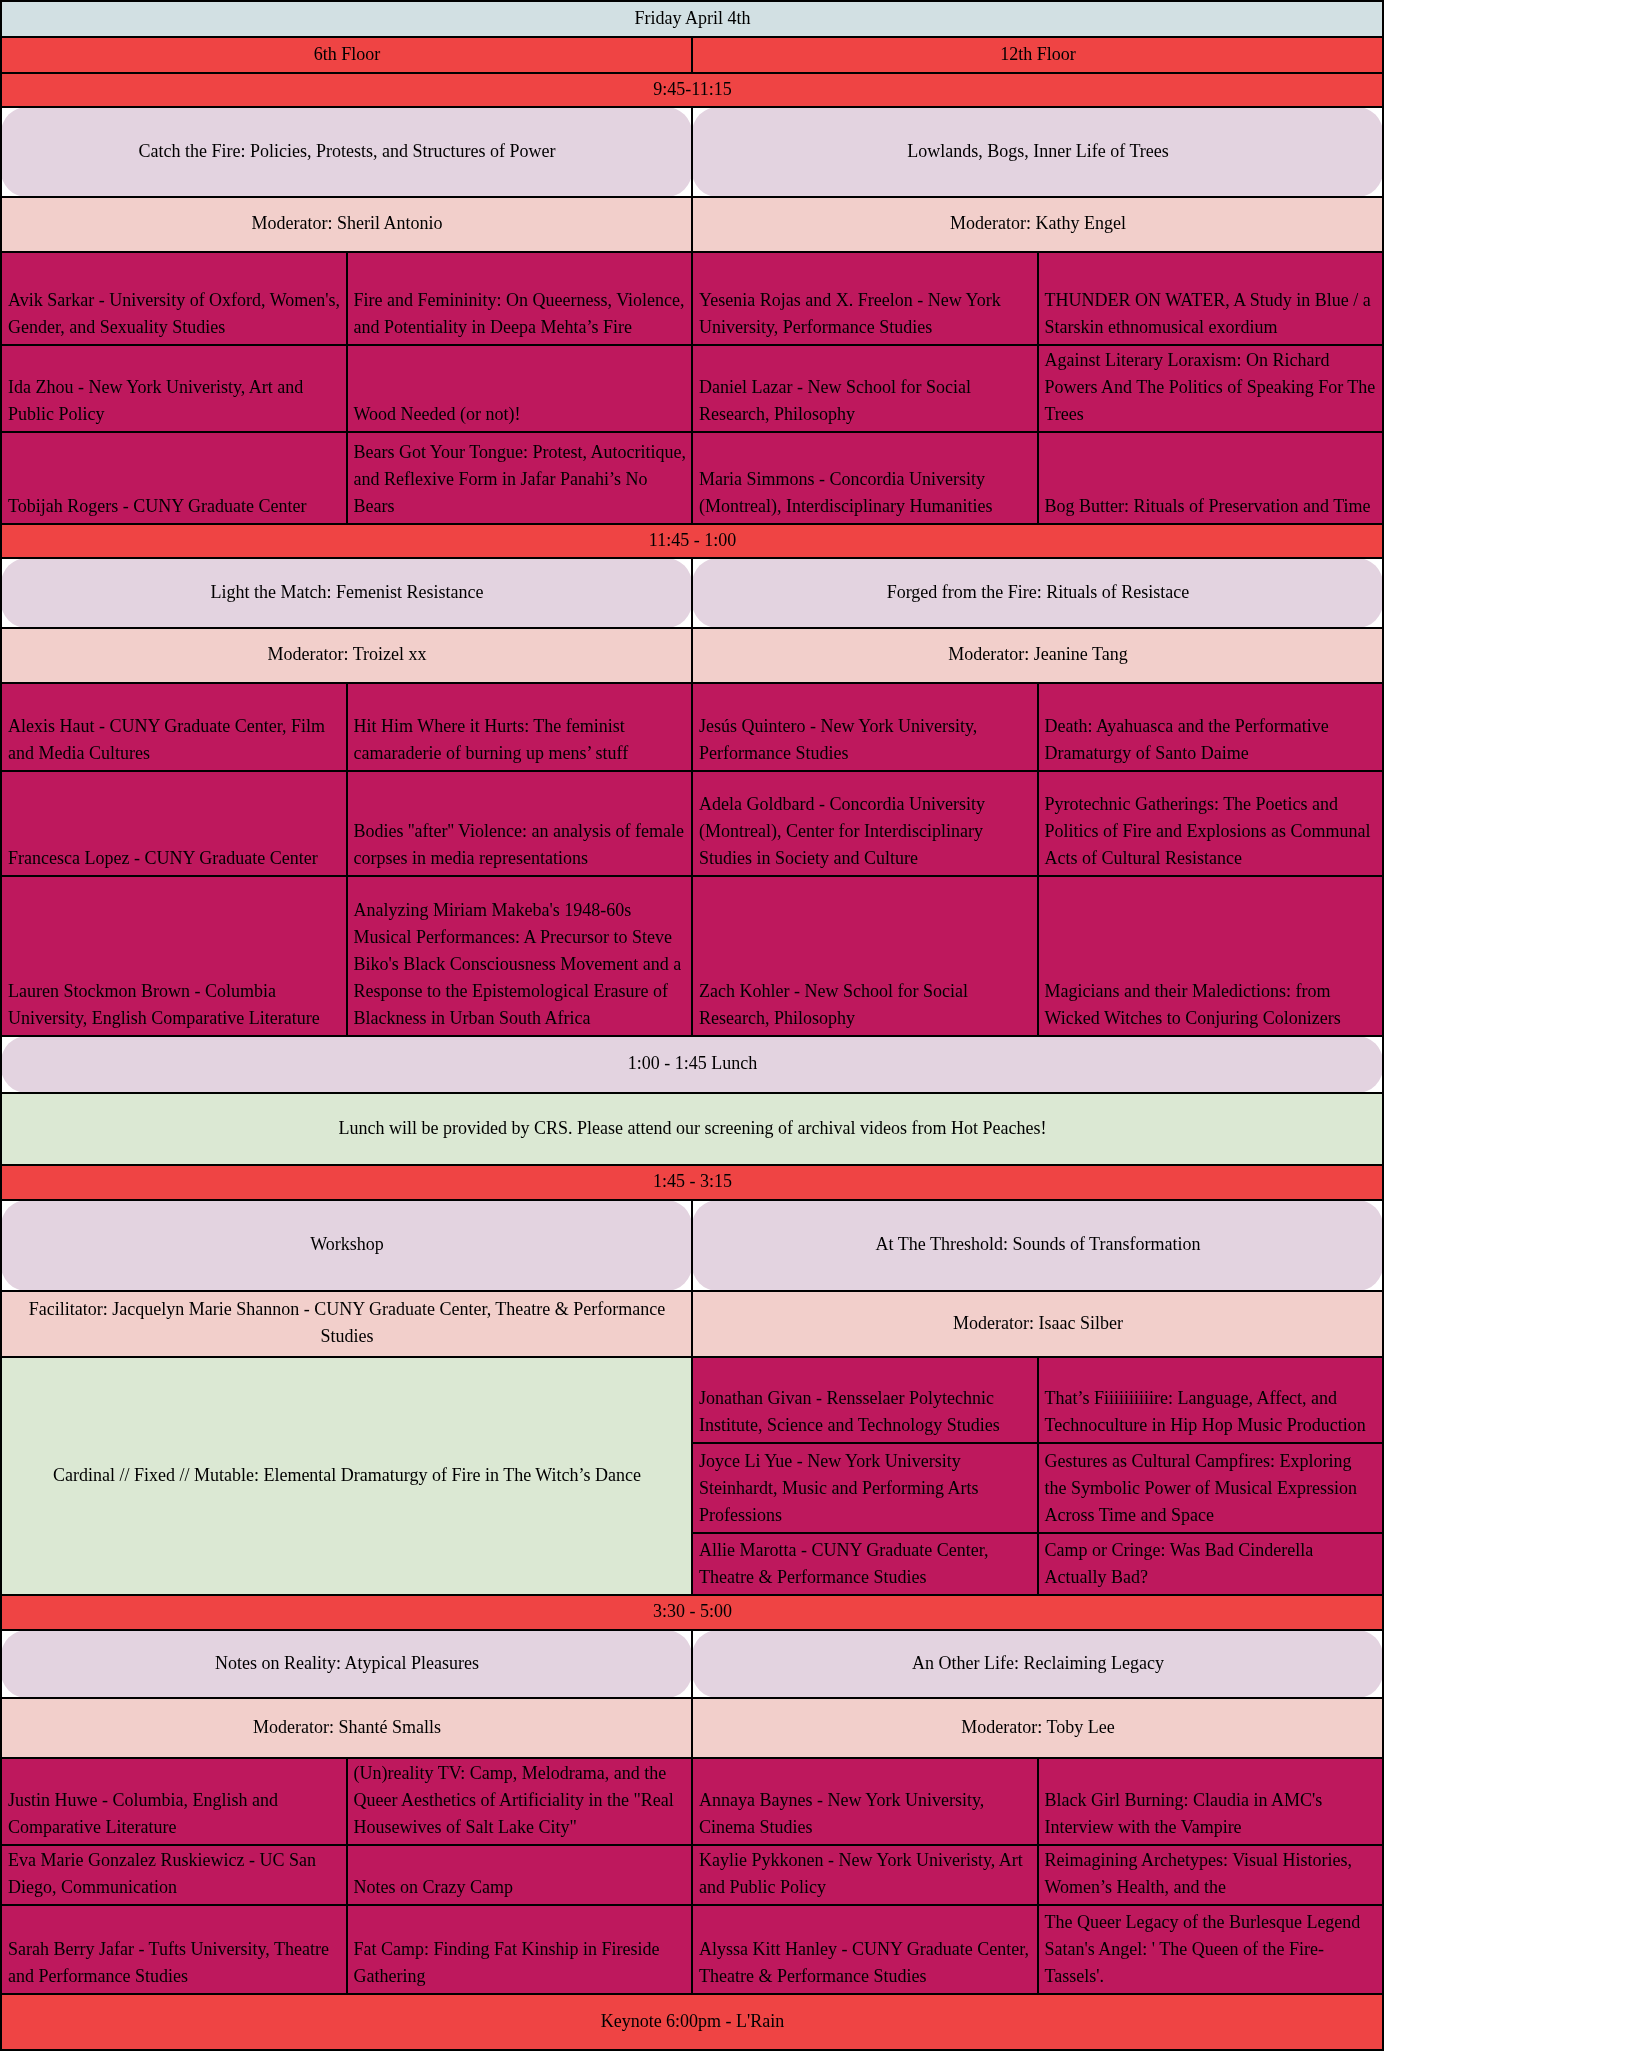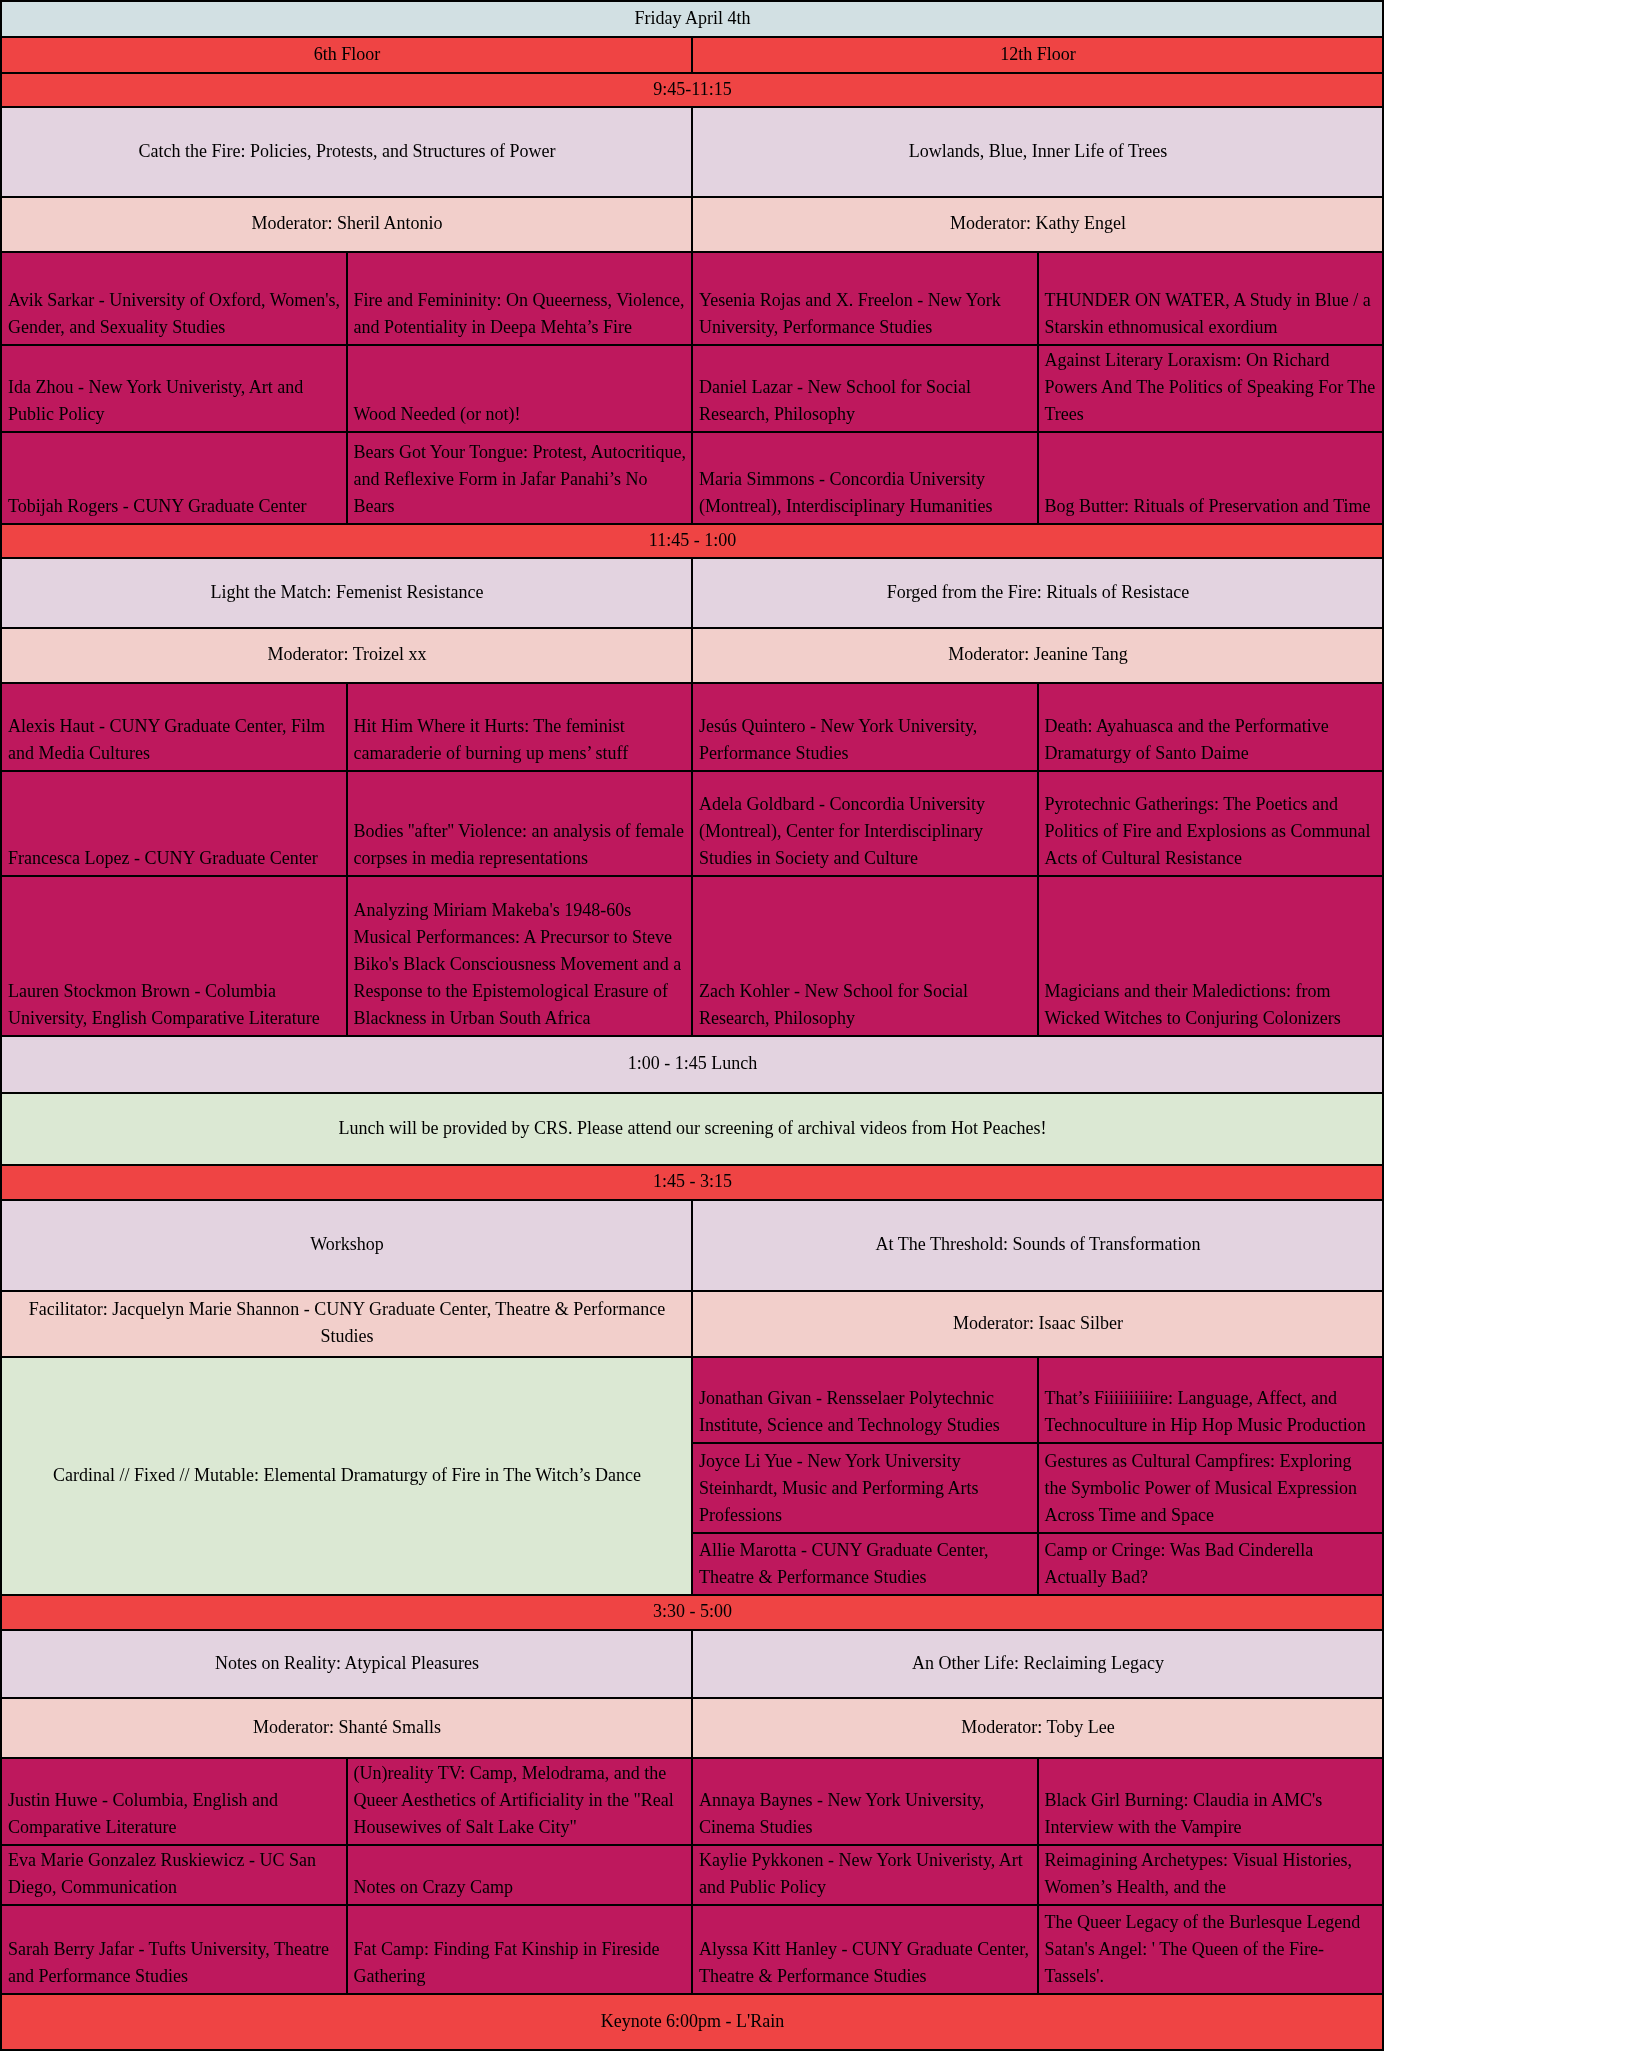--- a/index.html
+++ b/index.html
@@ -15,21 +15,21 @@
   }
   td {
     border: 2px solid #000;
     padding: 1px 5px 3px 6px;
     overflow: hidden;
     word-wrap: break-word;
   }
   
   .t   { background: #d2e0e3; text-align: center; vertical-align: middle; }
   .w   { background: #ef4444; text-align: center; vertical-align: middle; }
-  .lav { background: #e3d3e0; text-align: center; vertical-align: middle; }
+  .lav { background: #e3d3e0; text-align: center; vertical-align: middle; border-radius: 26px; }
   .sal { background: #f2cfcb; text-align: center; vertical-align: middle; }
   
   .g   { background: #be185d; text-align: left; vertical-align: bottom; }
   
   .gc  { background: #dbe8d3; text-align: center; vertical-align: middle; }
 </style>
 </head>
 <body>
 
 <table>
@@ -48,21 +48,21 @@
   <tr style="height:36px">
     <td colspan="2" class="w">6th Floor</td>
     <td colspan="2" class="w">12th Floor</td>
   </tr>
 
   <tr style="height:34px">
     <td colspan="4" class="w">9:45-11:15</td>
   </tr>
   <tr style="height:90px">
     <td colspan="2" class="lav">Catch the Fire: Policies, Protests, and Structures of Power</td>
-    <td colspan="2" class="lav">Lowlands, Blue, Inner Life of Trees</td>
+    <td colspan="2" class="lav">Lowlands, Bogs, Inner Life of Trees</td>
   </tr>
   <tr style="height:55px">
     <td colspan="2" class="sal">Moderator: Sheril Antonio</td>
     <td colspan="2" class="sal">Moderator: Kathy Engel</td>
   </tr>
   <tr style="height:93px">
     <td class="g">Avik Sarkar - University of Oxford, Women's, Gender, and Sexuality Studies</td>
     <td class="g">Fire and Femininity: On Queerness, Violence, and Potentiality in Deepa Mehta’s Fire</td>
     <td class="g">Yesenia Rojas and X. Freelon - New York University, Performance Studies</td>
     <td class="g">THUNDER ON WATER, A Study in Blue / a Starskin ethnomusical exordium</td>

